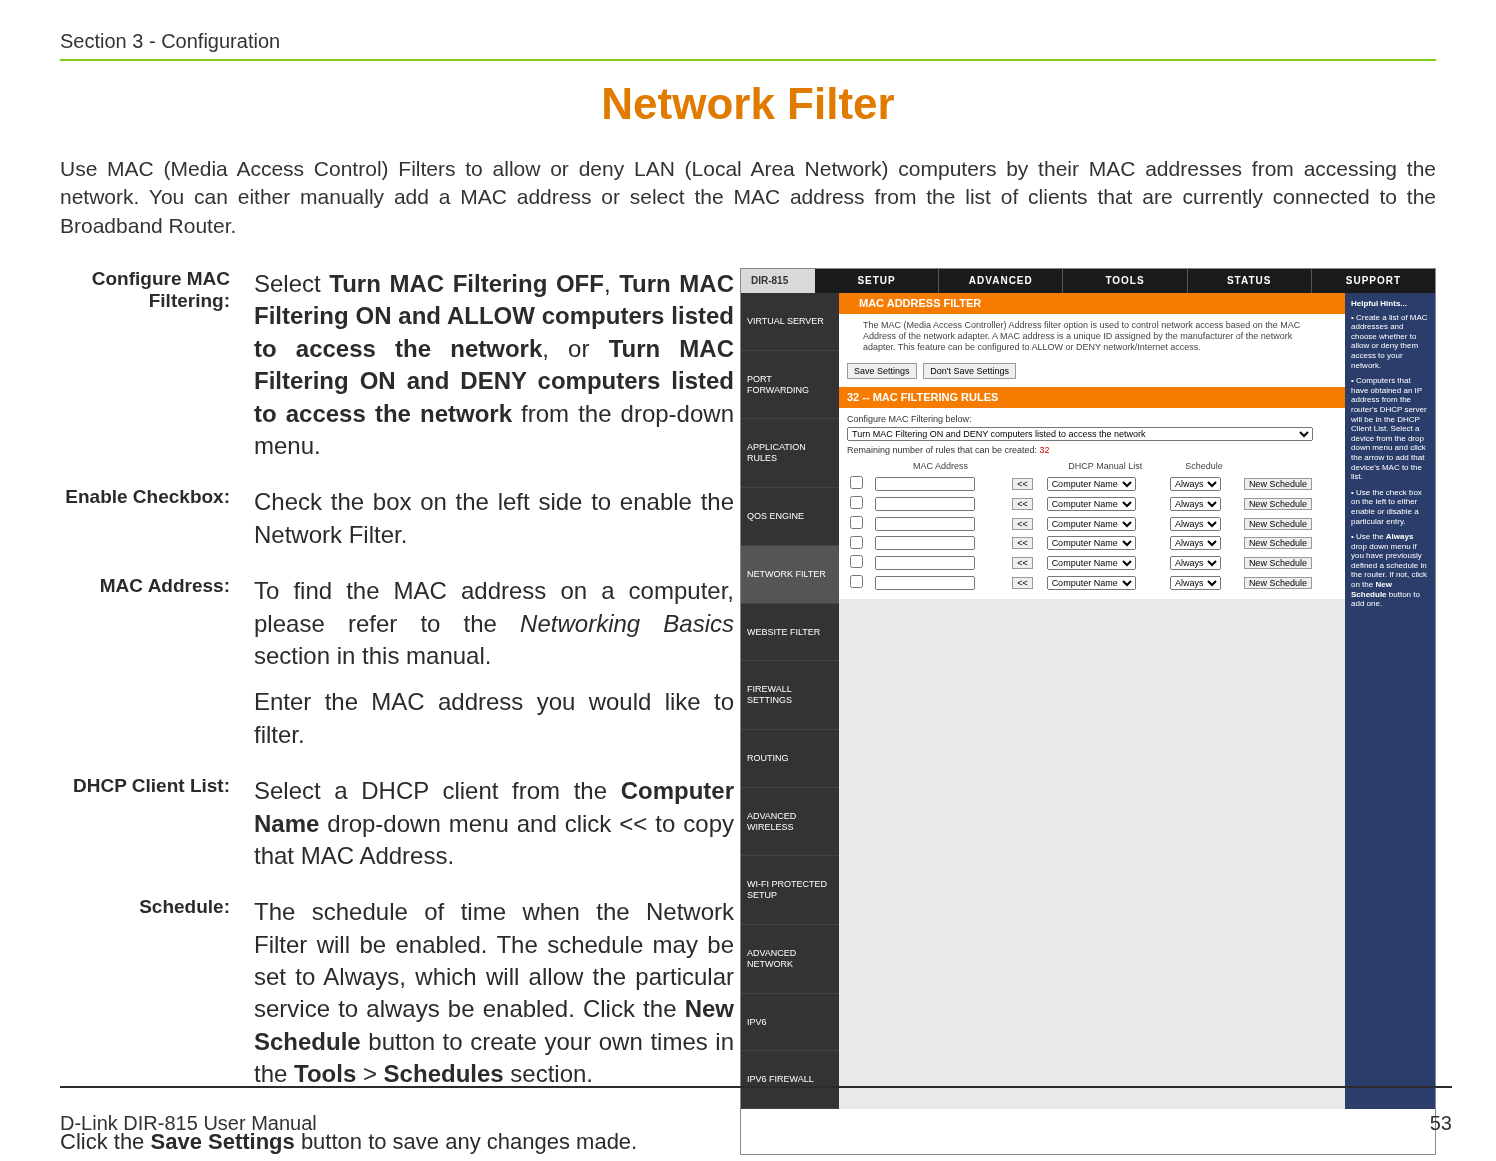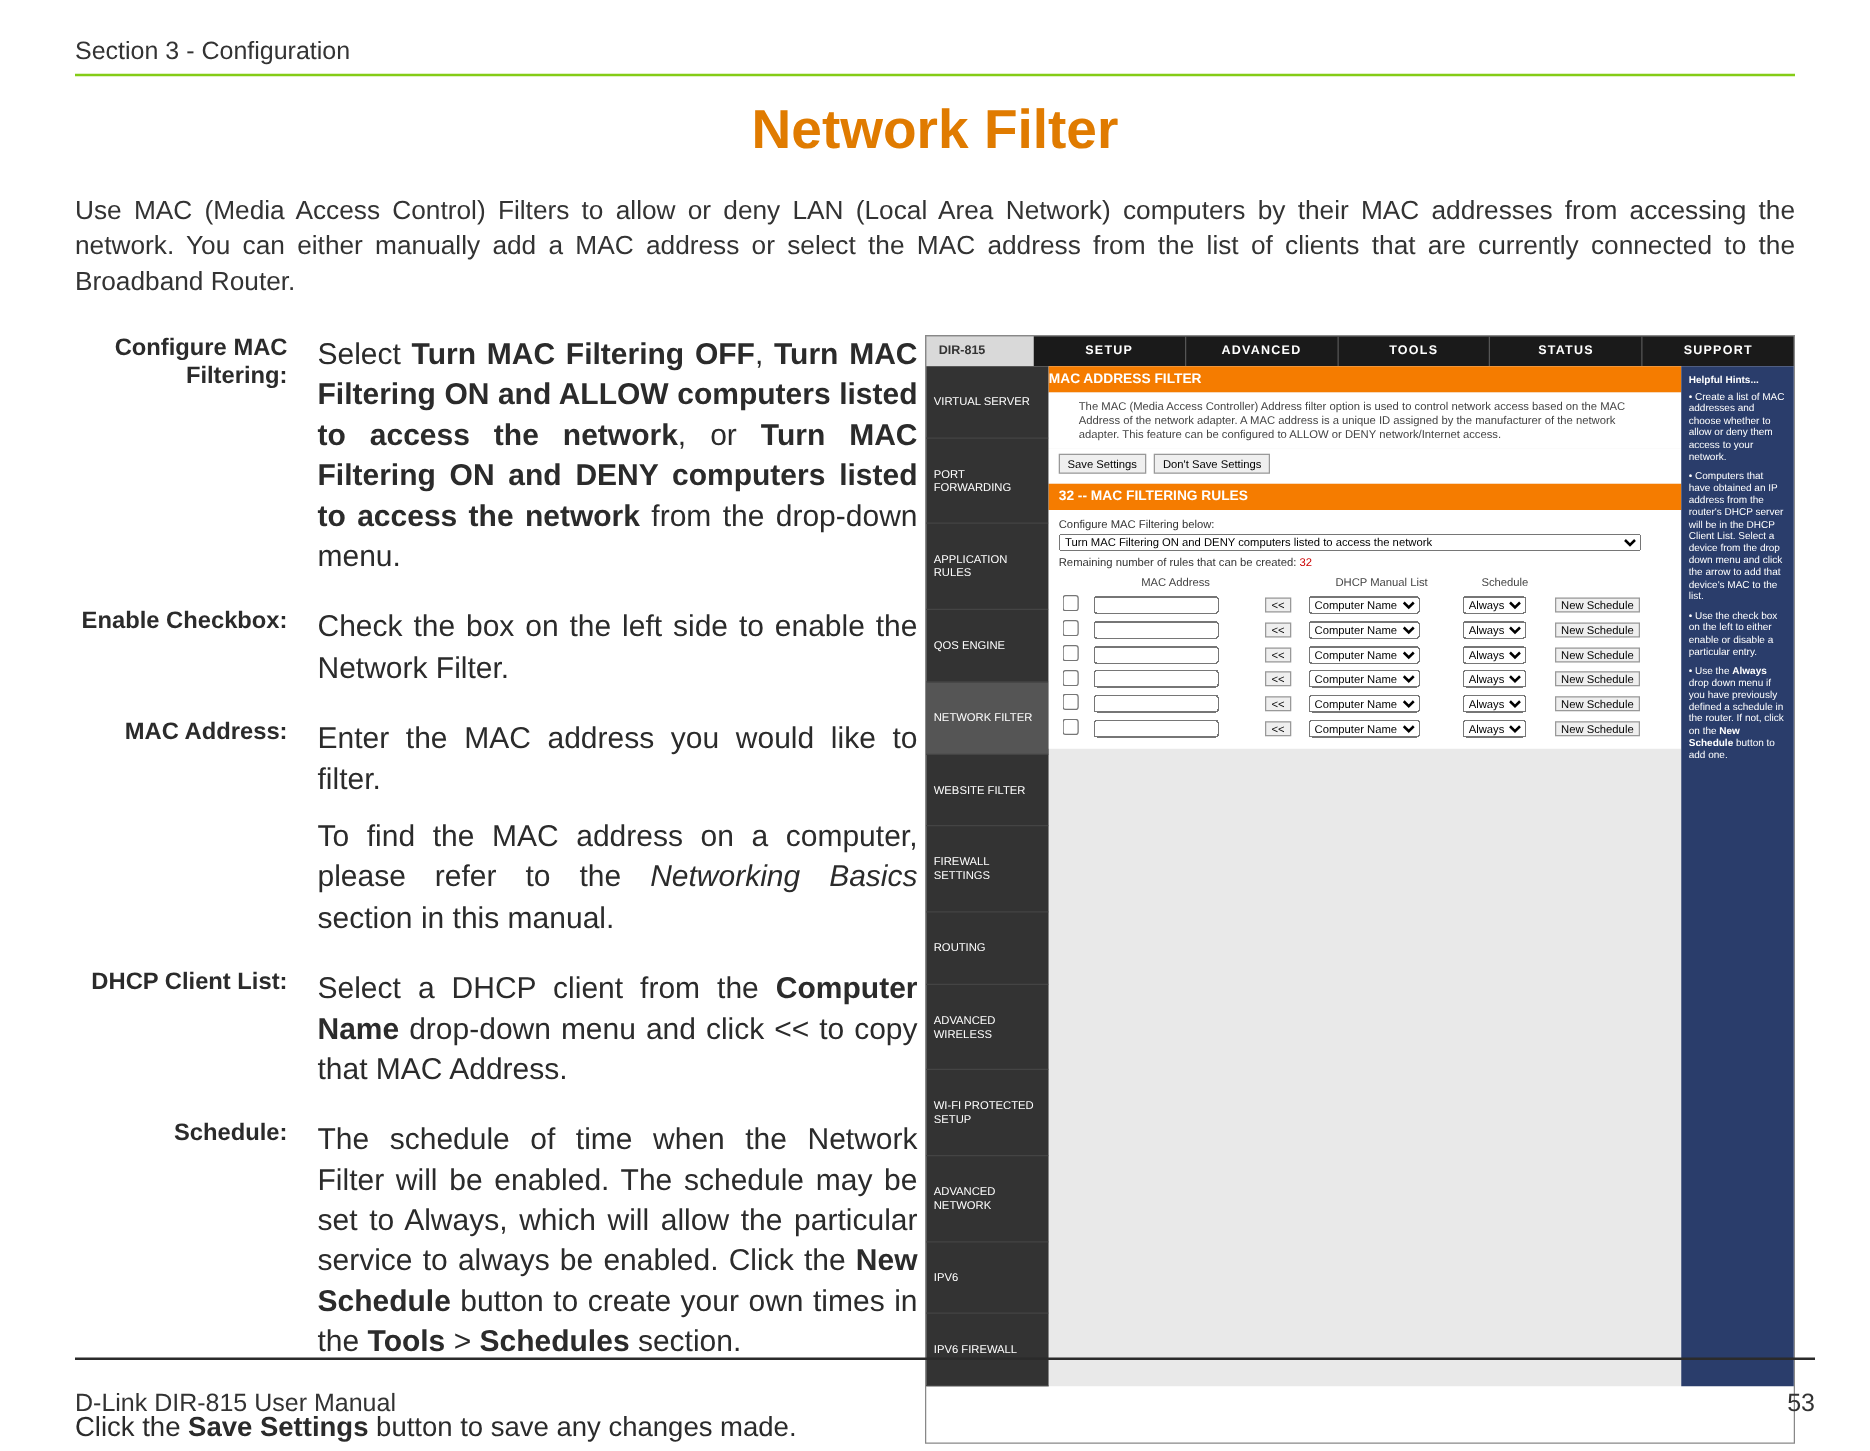--- a/index.html
+++ b/index.html
@@ -16,29 +16,29 @@
     .def-body { font-size: 24px; line-height: 1.35; color: #2b2b2b; text-align: justify; }
     .def-body .b { font-weight: 700; }
     .def-body .i { font-style: italic; }
     .def-body p + p { margin-top: 14px; }
     .save-line { font-size: 22px; margin-top: 38px; color: #2b2b2b; }
     .save-line .b { font-weight: 700; }
 
     
     .shot { width: 730px; font-size: 10px; line-height: 1.2; border: 1px solid #888; background:#fff; }
     .shot .topnav { display:flex; background:#1a1a1a; color:#fff; }
-    .shot .dev { background:#d9d9d9; color:#333; font-weight:700; padding:6px 10px; width:86px; }
+    .shot .dev { background:#d9d9d9; color:#333; font-weight:700; padding:6px 10px; width:74px; }
     .shot .topnav .tab { flex:1; text-align:center; padding:6px 0; font-weight:700; letter-spacing:1px; border-left:1px solid #555;}
     .shot .topnav .first{border-left:none;}
     .shot .body { display:flex; }
     .shot .sidebar { width:98px; background:#333; color:#fff; }
     .shot .sidebar .item { padding:23px 6px; border-bottom:1px solid #444; font-size:9px; text-transform:uppercase; }
     .shot .sidebar .item.active { background:#555; }
     .shot .content { flex:1; background:#e9e9e9; }
-    .shot .orange { background:#f57c00; color:#fff; font-weight:700; padding:4px 0; font-size:11px; }
+    .shot .orange { background:#f57c00; color:#fff; font-weight:700; padding:4px 20px; font-size:11px; }
     .shot .desc { background:#fff; padding:6px 24px; font-size:9px; color:#444; }
     .shot .btns { background:#fff; padding:4px 8px 8px 8px; }
     .shot .btns button { font-size:9px; padding:2px 6px; margin-right:4px; background:#efefef; border:1px solid #999; }
     .shot .subhead { background:#f57c00; color:#fff; font-weight:700; padding:4px 8px; font-size:11px; }
     .shot .rules { background:#fff; padding:6px 8px; font-size:9px; color:#333; }
     .shot .rules select, .shot .rules input[type=text] { font-size:9px; }
     .shot .rules .remain .r { color:#c00; }
     .shot .rules table { width:100%; border-collapse:collapse; margin-top:4px; }
     .shot .rules th { font-weight:400; color:#444; padding:2px 4px; text-align:center; }
     .shot .rules td { padding:2px 3px; }
@@ -75,24 +75,24 @@
           </p>
         </div>
 
         <div class="def-label">Enable Checkbox:</div>
         <div class="def-body">
           <p>Check the box on the left side to enable the Network Filter.</p>
         </div>
 
         <div class="def-label">MAC Address:</div>
         <div class="def-body">
+          <p>
+            <span>To find the MAC address on a computer, please refer to the </span><span class="i">Networking Basics</span><span> section in this manual.</span>
+          </p>
           <p>Enter the MAC address you would like to filter.</p>
-          <p>
-            <span>To find the MAC address on a computer, please refer to the </span><span class="i">Networking Basics</span><span> section in this manual.</span>
-          </p>
         </div>
 
         <div class="def-label">DHCP Client List:</div>
         <div class="def-body">
           <p>
             <span>Select a DHCP client from the </span><span class="b">Computer Name</span><span> drop-down menu and click &lt;&lt; to copy that MAC Address.</span>
           </p>
         </div>
 
         <div class="def-label">Schedule:</div>

